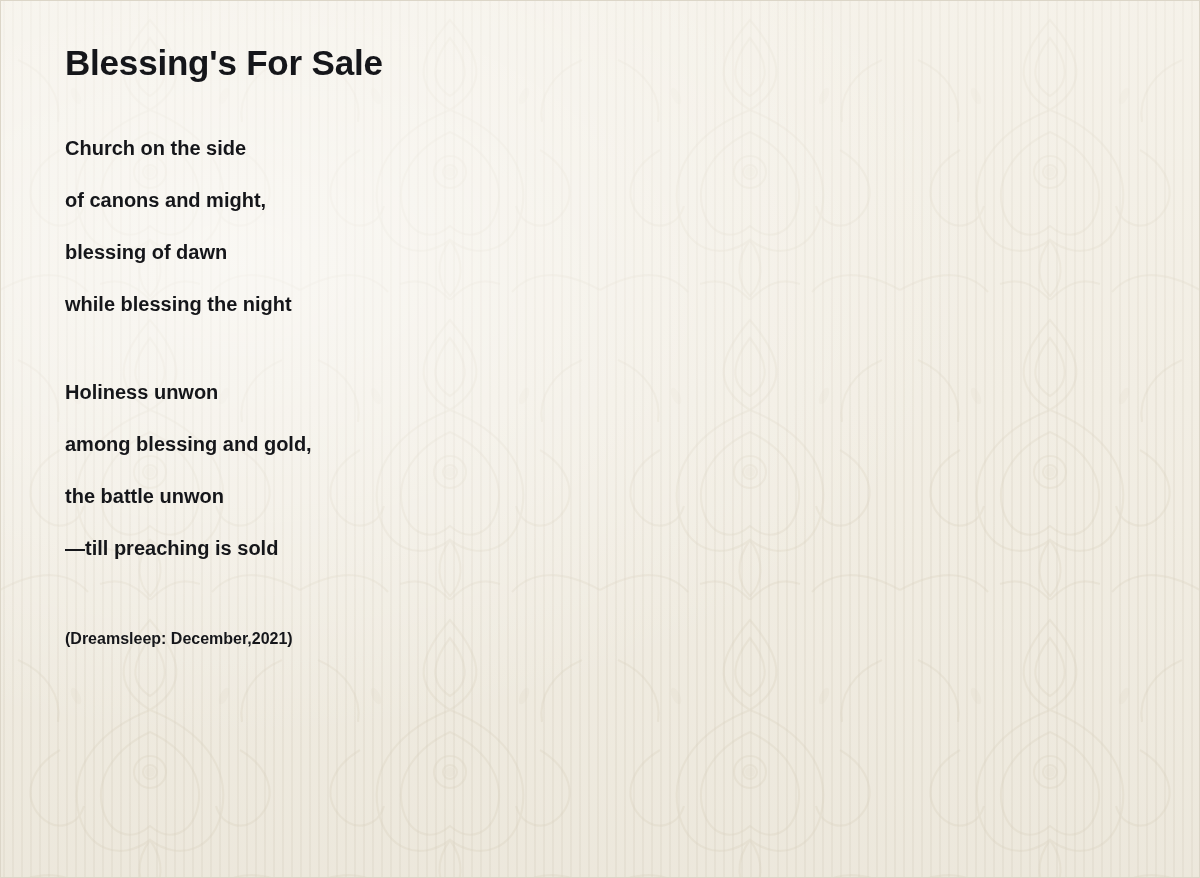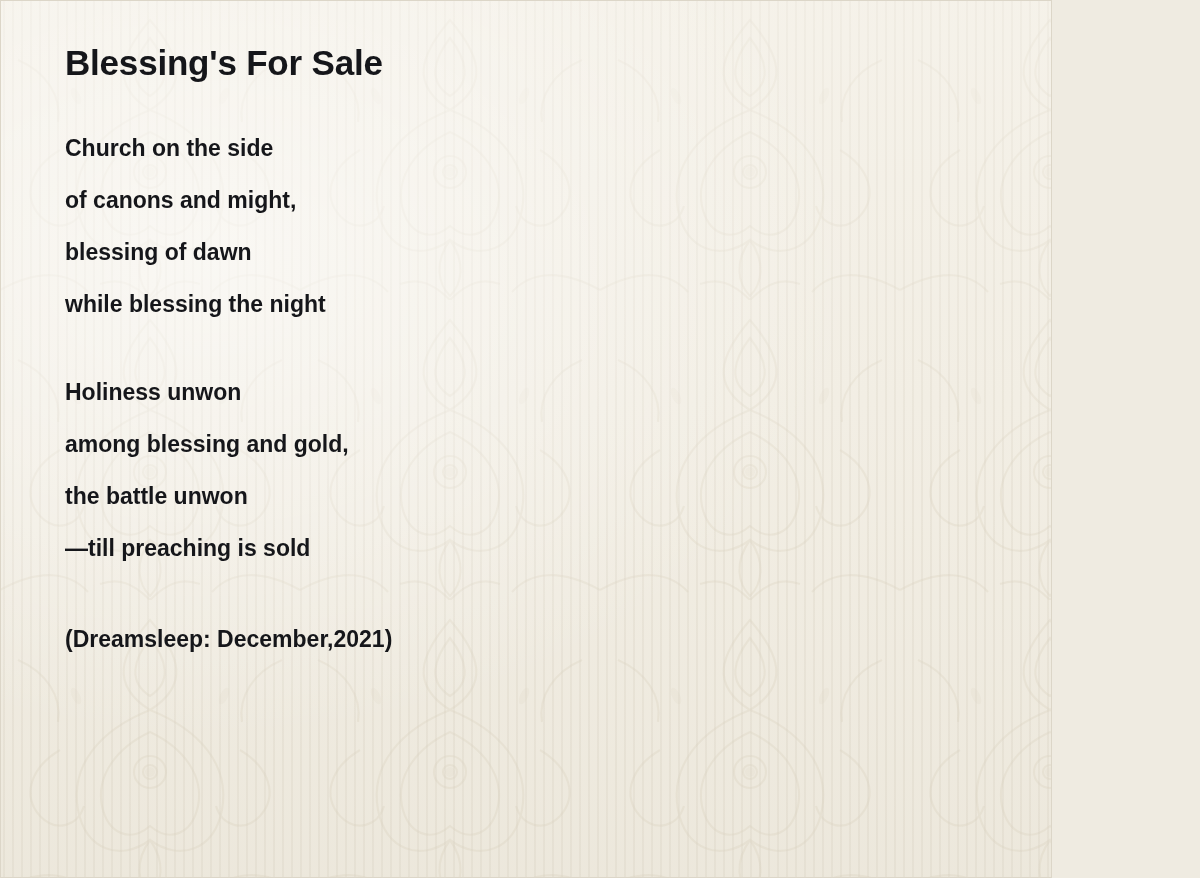--- a/index.html
+++ b/index.html
@@ -9,21 +9,21 @@
   body {
     width: 1200px;
     height: 878px;
     overflow: hidden;
     font-family: "Liberation Sans", sans-serif;
     background: #efebe1;
   }
 
   #poem-card {
     position: relative;
-    width: 1052px;
+    width: 1200px;
     height: 878px;
     box-sizing: border-box;
     background-color: #f2eee4;
     overflow: hidden;
   }
 
   
   .bg-layer {
     position: absolute;
     inset: 0;
@@ -67,29 +67,29 @@
     font-weight: bold;
     color: #15161a;
     letter-spacing: -0.2px;
     margin: 0;
     line-height: 46px;
   }
   .stanza {
     margin-top: 36px;
   }
   .stanza .line {
-    font-size: 23px;
+    font-size: 20px;
     font-weight: bold;
     color: #15161a;
     line-height: 52px;
     white-space: pre;
   }
   .credit-line {
     margin-top: 48px;
-    font-size: 23px;
+    font-size: 16px;
     font-weight: bold;
     color: #15161a;
     line-height: 34px;
   }
   .author {
     margin-top: 64px;
     font-size: 37px;
     font-weight: bold;
     font-style: italic;
     color: #15161a;

